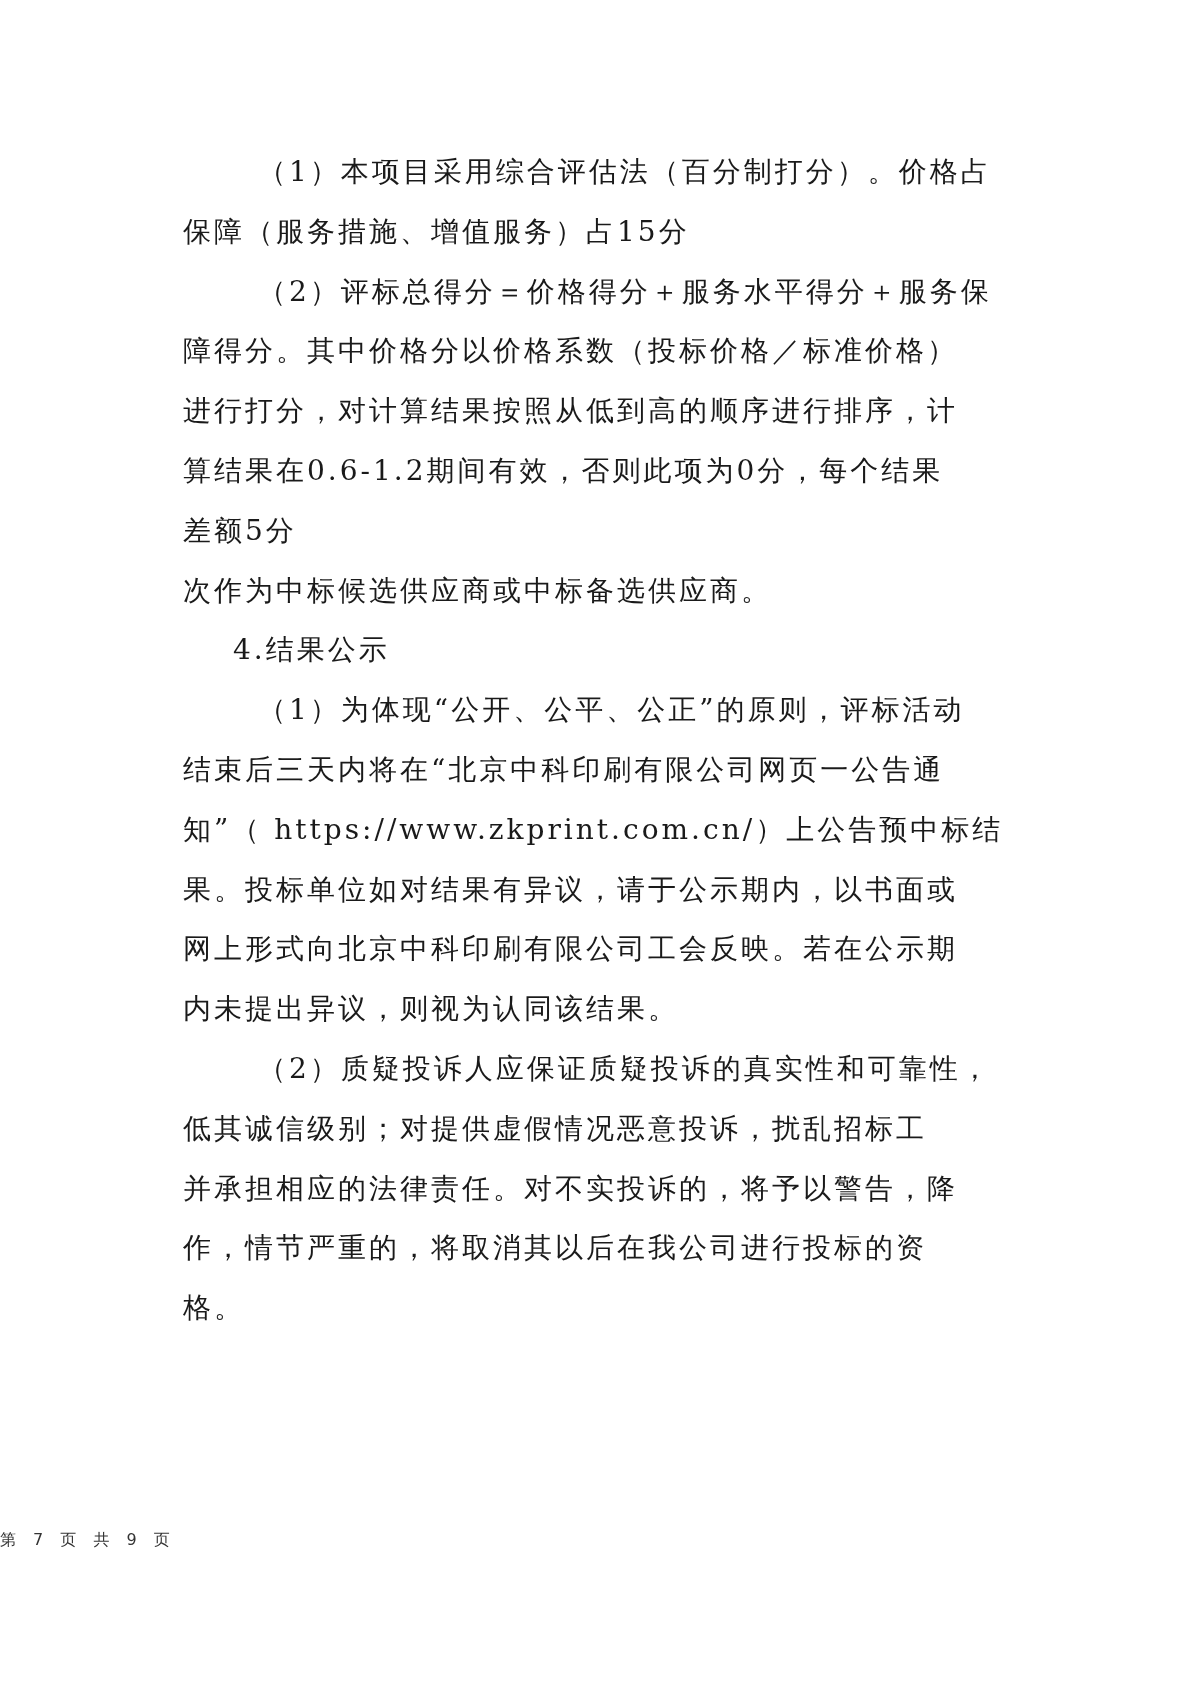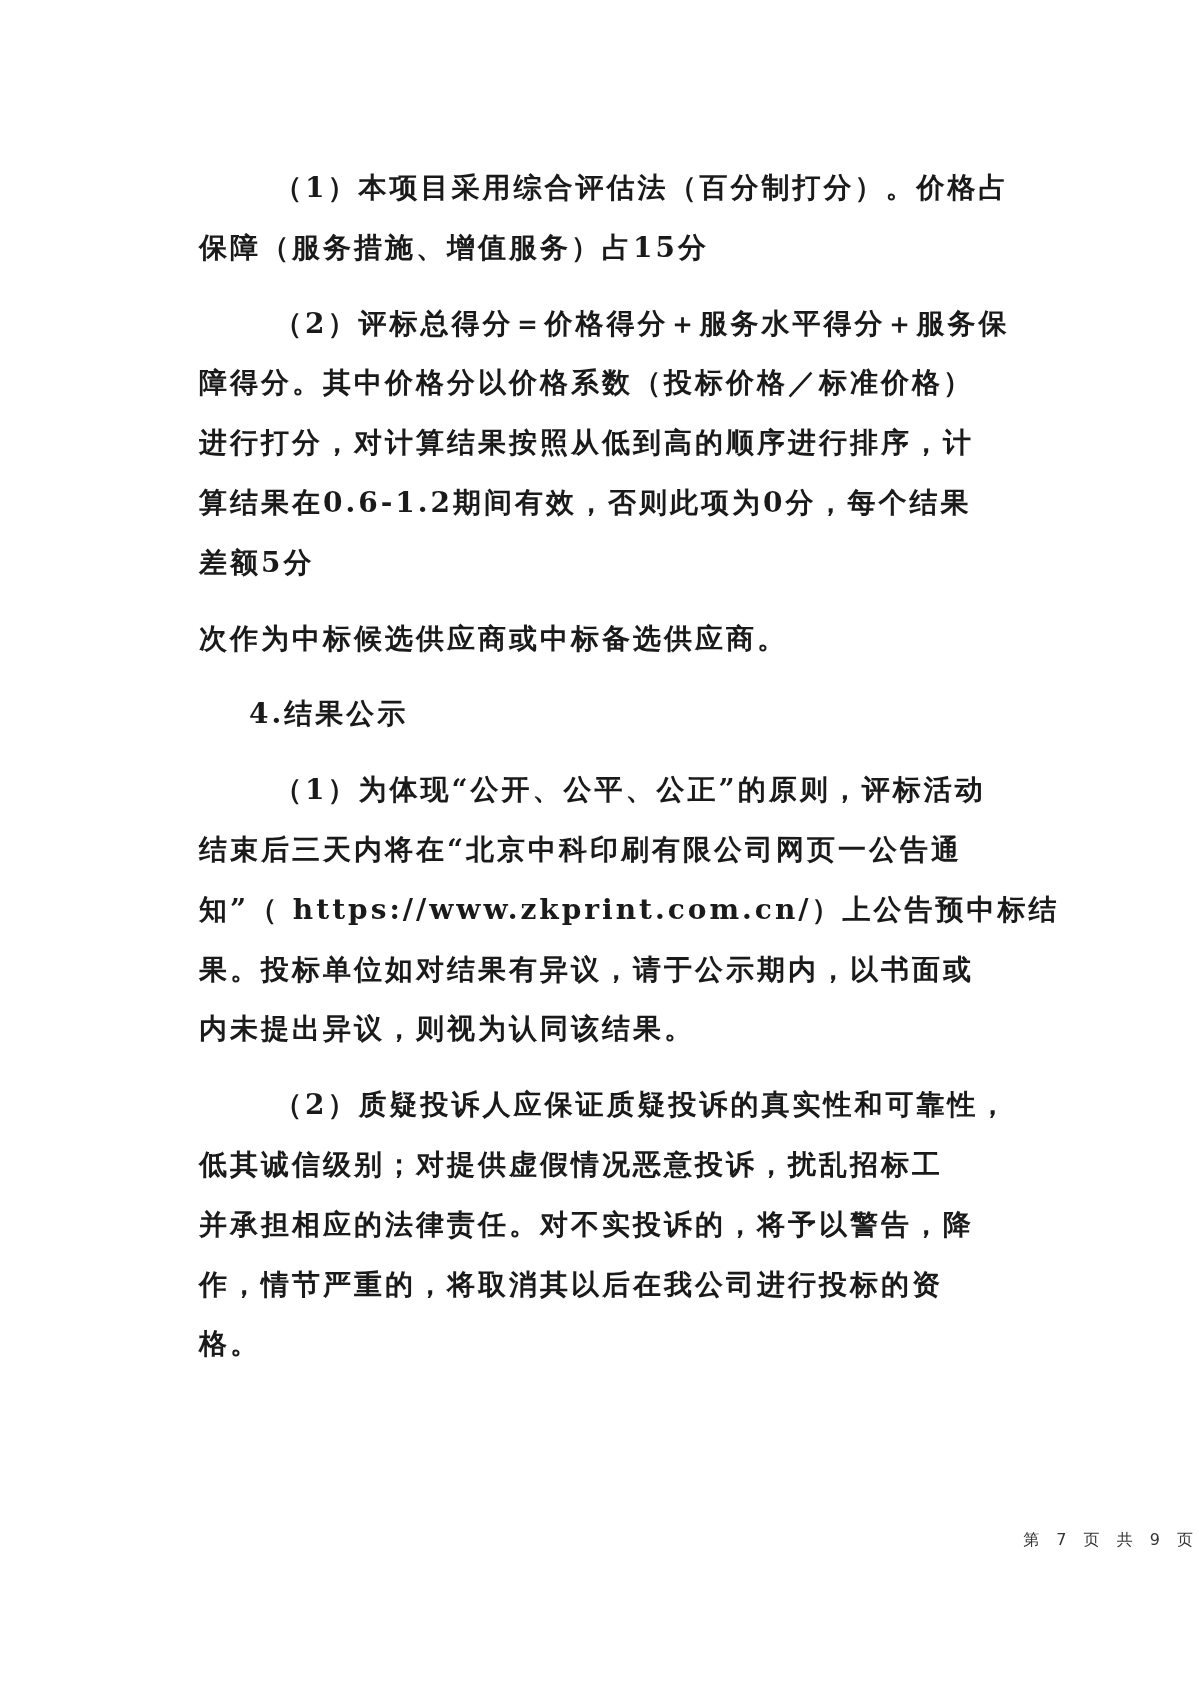--- a/index.html
+++ b/index.html
@@ -4,25 +4,25 @@
   <style>
     html, body { margin: 0; padding: 0; background: #ffffff; }
     body { width: 1199px; height: 1696px; position: relative; overflow: hidden; }
     .page { position: absolute; left: 0; top: 0; width: 1199px; height: 1696px; background: #fff; }
     .body-text {
       position: absolute; left: 183px; top: 142px; width: 836px;
       font-family: "DejaVu Serif", "Liberation Serif", serif;
       font-size: 28px; line-height: 59.8px; color: #1a1a1a;
       letter-spacing: 3px;
     }
-    .para { margin: 16px; text-indent: 0; font-weight: bold; }
+    .para { margin: 0; text-indent: 0; }
     .para.indent { text-indent: 75px; }
     .line { display: block; white-space: nowrap; }
     .footer {
-      position: absolute; left: 0; width: 1199px; top: 1530px; text-align: right;
+      position: absolute; left: 0; width: 1199px; top: 1530px; text-align: left;
       font-family: "DejaVu Sans", "Liberation Sans", sans-serif; font-size: 16px; color: #333;
       letter-spacing: 6px;
     }
   </style>
 </head>
 <body>
 
 <div class="page">
   <div class="body-text">
     <p class="para indent">
@@ -40,20 +40,21 @@
       <span class="line" style="text-indent:0">次作为中标候选供应商或中标备选供应商。</span>
     </p>
     <p class="para indent">
       <span class="line" style="text-indent:50px">4.结果公示</span>
     </p>
     <p class="para indent">
       <span class="line">（1）为体现“公开、公平、公正”的原则，评标活动</span>
       <span class="line" style="text-indent:0">结束后三天内将在“北京中科印刷有限公司网页一公告通</span>
       <span class="line" style="text-indent:0">知”（ https://www.zkprint.com.cn/）上公告预中标结</span>
       <span class="line" style="text-indent:0">果。投标单位如对结果有异议，请于公示期内，以书面或</span>
+      <span class="line" style="text-indent:0">网上形式向北京中科印刷有限公司工会反映。若在公示期</span>
       <span class="line" style="text-indent:0">内未提出异议，则视为认同该结果。</span>
     </p>
     <p class="para indent">
       <span class="line">（2）质疑投诉人应保证质疑投诉的真实性和可靠性，</span>
       <span class="line" style="text-indent:0">低其诚信级别；对提供虚假情况恶意投诉，扰乱招标工</span>
       <span class="line" style="text-indent:0">并承担相应的法律责任。对不实投诉的，将予以警告，降</span>
       <span class="line" style="text-indent:0">作，情节严重的，将取消其以后在我公司进行投标的资</span>
       <span class="line" style="text-indent:0">格。</span>
     </p>
   </div>

